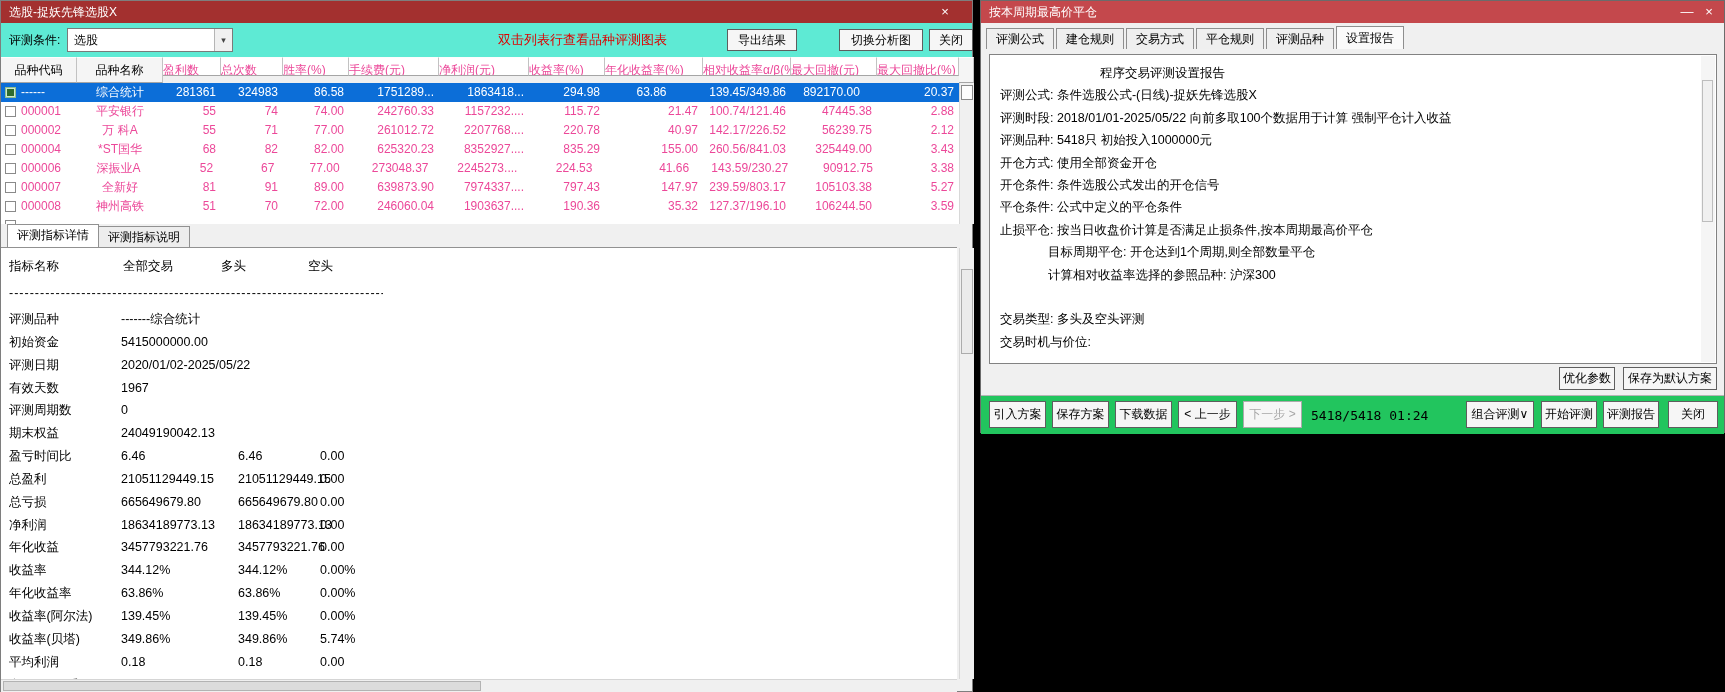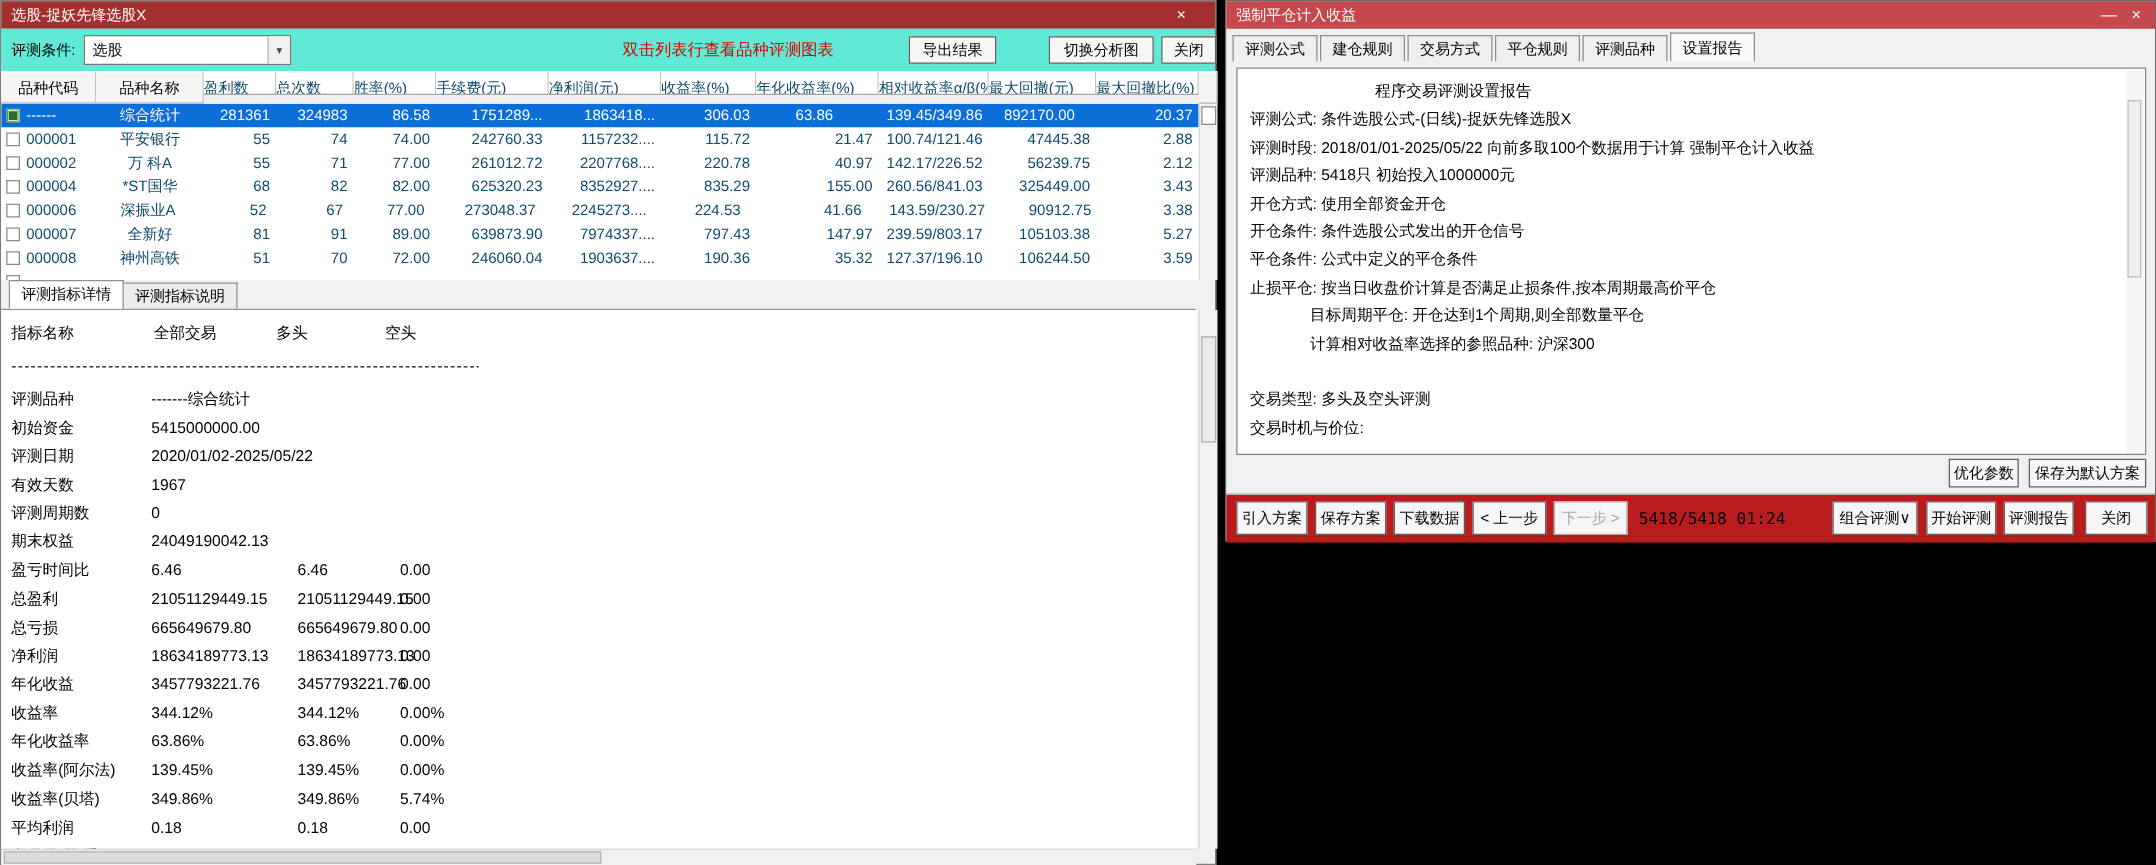--- a/index.html
+++ b/index.html
@@ -26,21 +26,21 @@
   .combo .drop { position:absolute; right:0; top:0; width:18px; height:22px; background:#F0F0F0; border-left:1px solid #B5B5B5; text-align:center; font-size:9px; line-height:22px; color:#444; }
   .hint { position:absolute; left:497px; top:8px; font-size:13px; color:#DE0000; }
   
   #thead { position:absolute; left:0; top:56px; height:26px; display:flex; }
   .hc { height:26px; background:#F5F5F5; border-right:1px solid #C2C2C2; border-bottom:1px solid #A5A5A5; border-top:1px solid #FDFDFD; font-size:12px; line-height:24px; color:#000; overflow:hidden; white-space:nowrap; }
   .hc.tc { text-align:center; }
   .hc.tr { text-align:right; padding-right:5px; }
   .hc.stub { width:15px; }
   
   #tbody { position:absolute; left:0; top:82px; width:958px; height:141px; background:#FFF; overflow:hidden; }
-  .tr { display:flex; height:19px; background:#FFF; color:#0c4a6e; }
+  .tr { display:flex; height:19px; background:#FFF; color:#ec4899; }
   .tr.sel { background:#0C6ED8; color:#FFF; }
   .td { height:19px; font-size:12px; line-height:19px; overflow:hidden; white-space:nowrap; }
   .td.tl { display:flex; align-items:center; gap:5px; padding-left:4px; }
   .td.tc { text-align:center; }
   .td.tr2 { text-align:right; padding-right:5px; }
   .iccb { display:inline-block; width:11px; height:11px; background:#FFF; border:1px solid #8A8A8A; flex:0 0 auto; }
   .icsum { display:inline-block; width:11px; height:11px; background:#2E6B2E; border:1px solid #8FBF8F; box-shadow:inset 0 0 0 1px #CFE8CF; flex:0 0 auto; }
   .vscroll { position:absolute; width:15px; background:#F0F0F0; border-left:1px solid #D8D8D8; }
   #tvscroll { left:958px; top:82px; height:141px; }
   #tvscroll .thumb { position:absolute; left:1px; top:2px; width:12px; height:15px; background:#FDFDFD; border:1px solid #8A8A8A; }
@@ -66,21 +66,21 @@
   .rtab { height:21px; margin-top:2px; line-height:20px; padding:0 9px; font-size:12px; background:#EFEFEF; border:1px solid #8E8E8E; border-bottom:none; margin-right:2px; color:#000; }
   .rtab.ract { height:23px; margin-top:0; line-height:23px; background:#FAFAFA; z-index:2; }
   #report { position:absolute; left:8px; top:53px; width:728px; height:310px; background:#FFF; border:1px solid #828282; overflow:hidden; }
   #rlines { position:absolute; left:10px; right:20px; top:7px; font-size:12.5px; color:#000; }
   .rline { height:22.4px; line-height:22.4px; white-space:nowrap; overflow:hidden; }
   .rline.rtitle { padding-left:100px; }
   #rvscroll { position:absolute; right:1px; top:1px; width:14px; height:306px; background:#F5F5F5; }
   #rvscroll .thumb { position:absolute; left:1px; top:24px; width:11px; height:142px; background:#F0F0F0; border:1px solid #BDBDBD; }
   #optbtn { left:578px; top:366px; width:56px; height:23px; }
   #savedefbtn { left:642px; top:366px; width:94px; height:23px; }
-  .bbar { position:absolute; left:0; right:0; top:394px; height:39px; border-top:1px solid #B5B5B5; background:#b91c1c; }
+  .bbar { position:absolute; left:0; right:0; top:394px; height:39px; border-top:1px solid #B5B5B5; background:#22c55e; }
   .bbar .btn { top:5px; height:27px; }
   #b-import { left:8px; width:57px; }
   #b-save { left:71px; width:57px; }
   #b-down { left:134px; width:57px; }
   #b-prev { left:197px; width:59px; }
   #b-next { left:262px; width:59px; }
   #b-status { position:absolute; left:330px; top:0; height:39px; line-height:39px; font-family:"DejaVu Sans Mono","Liberation Mono",monospace; font-size:13px; color:#000; }
   #b-combo { left:485px; width:68px; }
   #b-start { left:560px; width:56px; }
   #b-report { left:622px; width:56px; }
@@ -129,21 +129,21 @@
           <div class="td tl" style="width: 76px;">
             <span class="icsum"></span>
             <span>------</span>
           </div>
           <div class="td tc" style="width: 86px;">综合统计</div>
           <div class="td tr2" style="width: 58px;">281361</div>
           <div class="td tr2" style="width: 62px;">324983</div>
           <div class="td tr2" style="width: 66px;">86.58</div>
           <div class="td tr2" style="width: 90px;">1751289...</div>
           <div class="td tr2" style="width: 90px;">1863418...</div>
-          <div class="td tr2" style="width: 76px;">306.03</div>
+          <div class="td tr2" style="width: 76px;">294.98</div>
           <div class="td tr2" style="width: 98px; text-align: center;">63.86</div>
           <div class="td tr2" style="width: 88px;">139.45/349.86</div>
           <div class="td tr2" style="width: 86px; text-align: center;">892170.00</div>
           <div class="td tr2" style="width: 82px;">20.37</div>
         </div>
         <div class="tr">
           <div class="td tl" style="width: 76px;">
             <span class="iccb"></span>
             <span>000001</span>
           </div>
@@ -387,21 +387,21 @@
     <div class="vscroll" id="dvscroll">
       <div class="thumb"></div>
     </div>
     <div class="hscroll">
       <div class="thumb"></div>
     </div>
   </section>
 
   <section class="win" id="rwin">
     <div class="titlebar">
-      <span class="ttl">强制平仓计入收益</span>
+      <span class="ttl">按本周期最高价平仓</span>
       <span class="tbtn" style="right:28px;">—</span>
       <span class="tbtn" style="right:6px;">×</span>
     </div>
 
     <div id="rtabs">
         <div class="rtab">评测公式</div>
         <div class="rtab">建仓规则</div>
         <div class="rtab">交易方式</div>
         <div class="rtab">平仓规则</div>
         <div class="rtab">评测品种</div>

